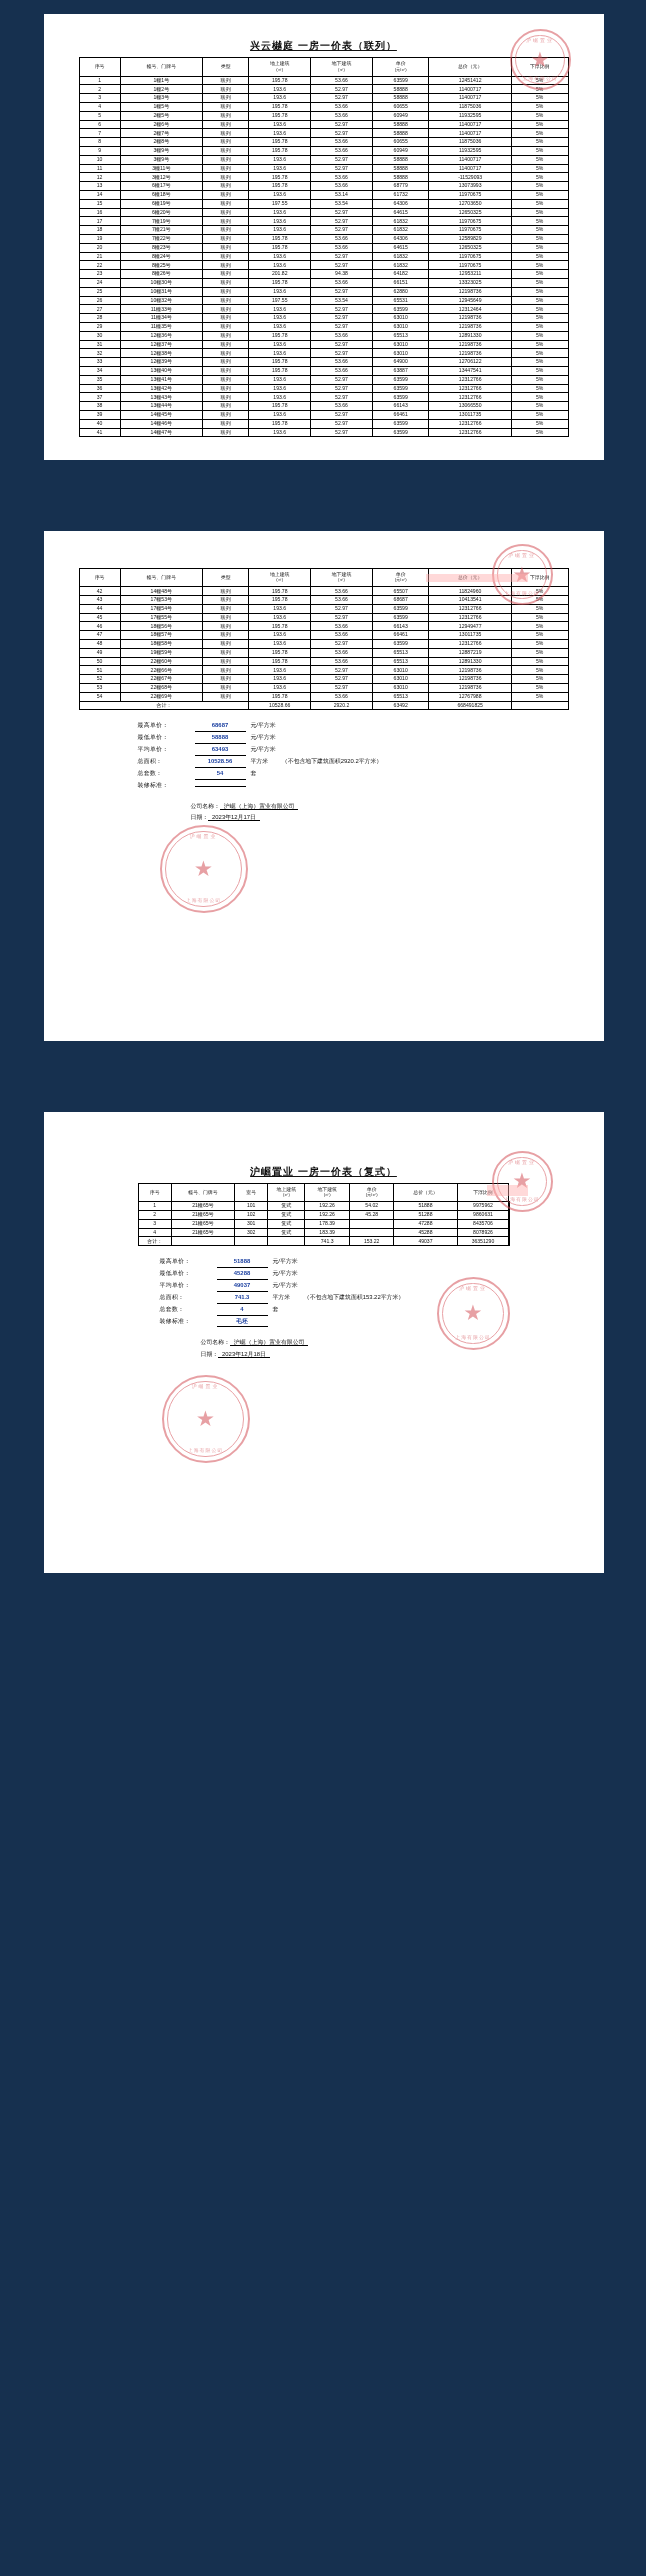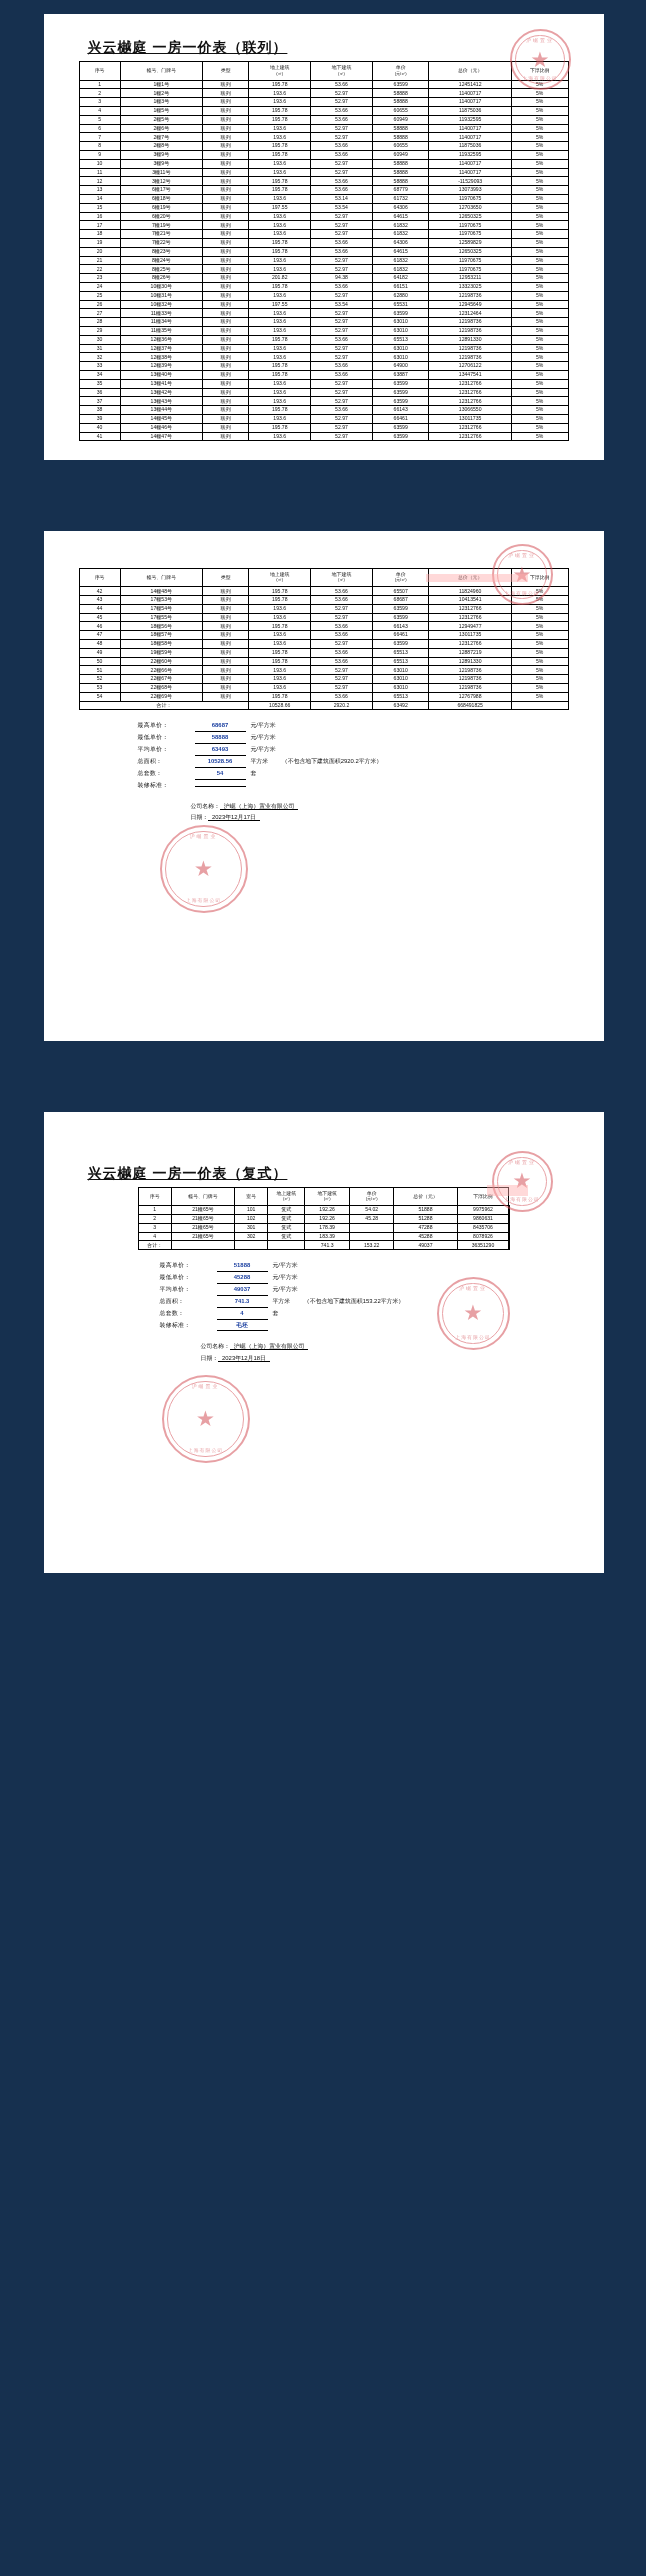--- a/index.html
+++ b/index.html
@@ -14,27 +14,27 @@
     margin:0 auto;
     position:relative;
     overflow:hidden;
   }
   #page1{width:560px;height:446px;margin-top:13.7px;}
   #page2{width:560px;height:510px;margin-top:71px;}
   #page3{width:560px;height:461px;margin-top:71px;}
   .spacer-bottom{height:470px;}
 
   .doc-title{
-    font-size:14px;
+    text-align:center;
+    font-size:10px;
     font-weight:bold;
     letter-spacing:1px;
     padding-top:25.5px;
     padding-bottom:3.9px;
     text-decoration:underline;
-    padding-left:44px;
   }
   .tbl-wrap{padding:0 35px;}
   table.price{
     border-collapse:collapse;
     width:100%;
     font-size:5.1px;
     table-layout:fixed;
   }
   table.price th,table.price td{
     border:0.5px solid #000;
@@ -811,21 +811,21 @@
 
   <div class="stamp" style="width:84px;height:84px;left:116px;top:294px;">
     <div class="inner"></div>
     <div class="txt">沪崛置业</div>
     <div class="star">★</div>
     <div class="txt2">上海有限公司</div>
   </div>
 </div>
 
 <div class="page" id="page3">
-  <div class="doc-title" style="padding-top:53px;">兴云樾庭 一房一价表（复式）</div>
+  <div class="doc-title" style="padding-top:53px;">沪崛置业 一房一价表（复式）</div>
 
   <div class="stamp" style="width:57px;height:57px;right:51px;top:39px;">
     <div class="inner"></div>
     <div class="txt">沪崛置业</div>
     <div class="star">★</div>
     <div class="txt2">上海有限公司</div>
   </div>
 
   <div class="hl" style="left:443px;top:73px;width:41px;height:11.8px;"></div>
 

